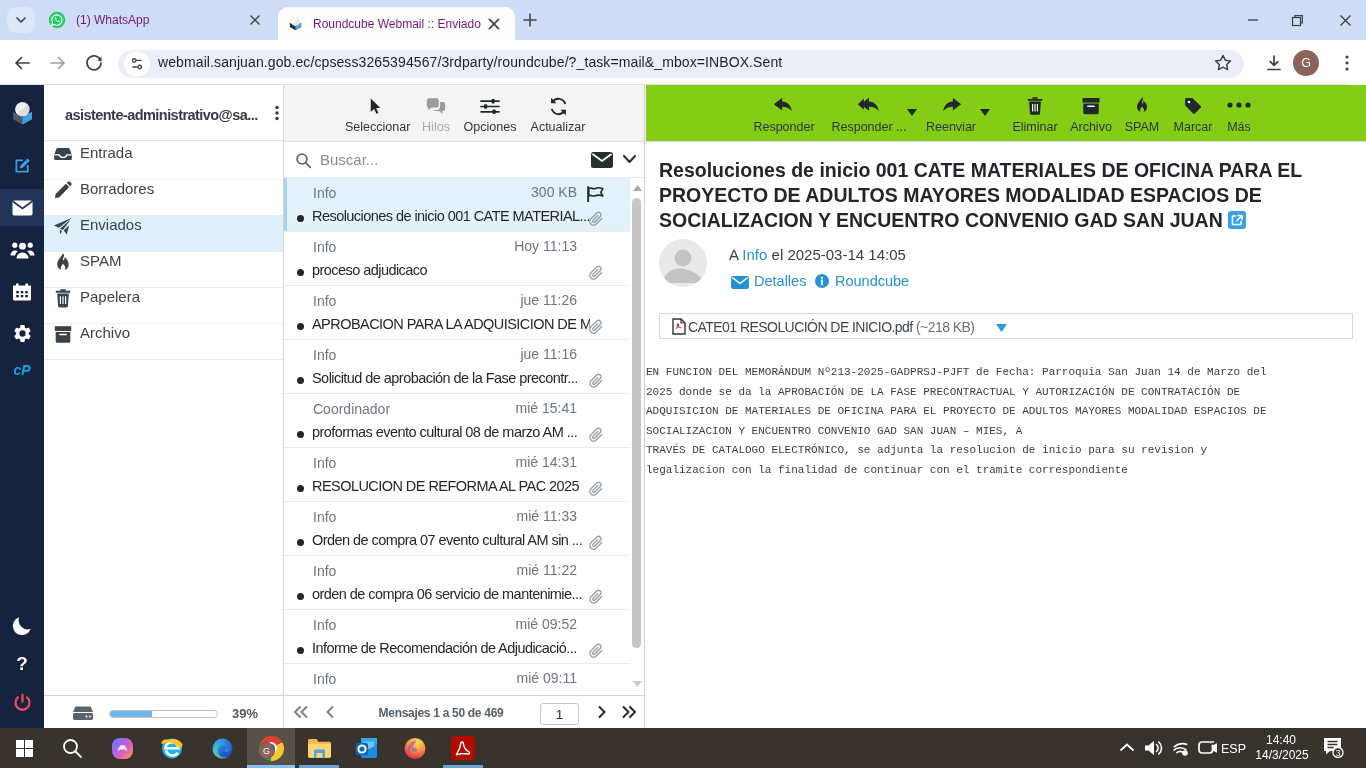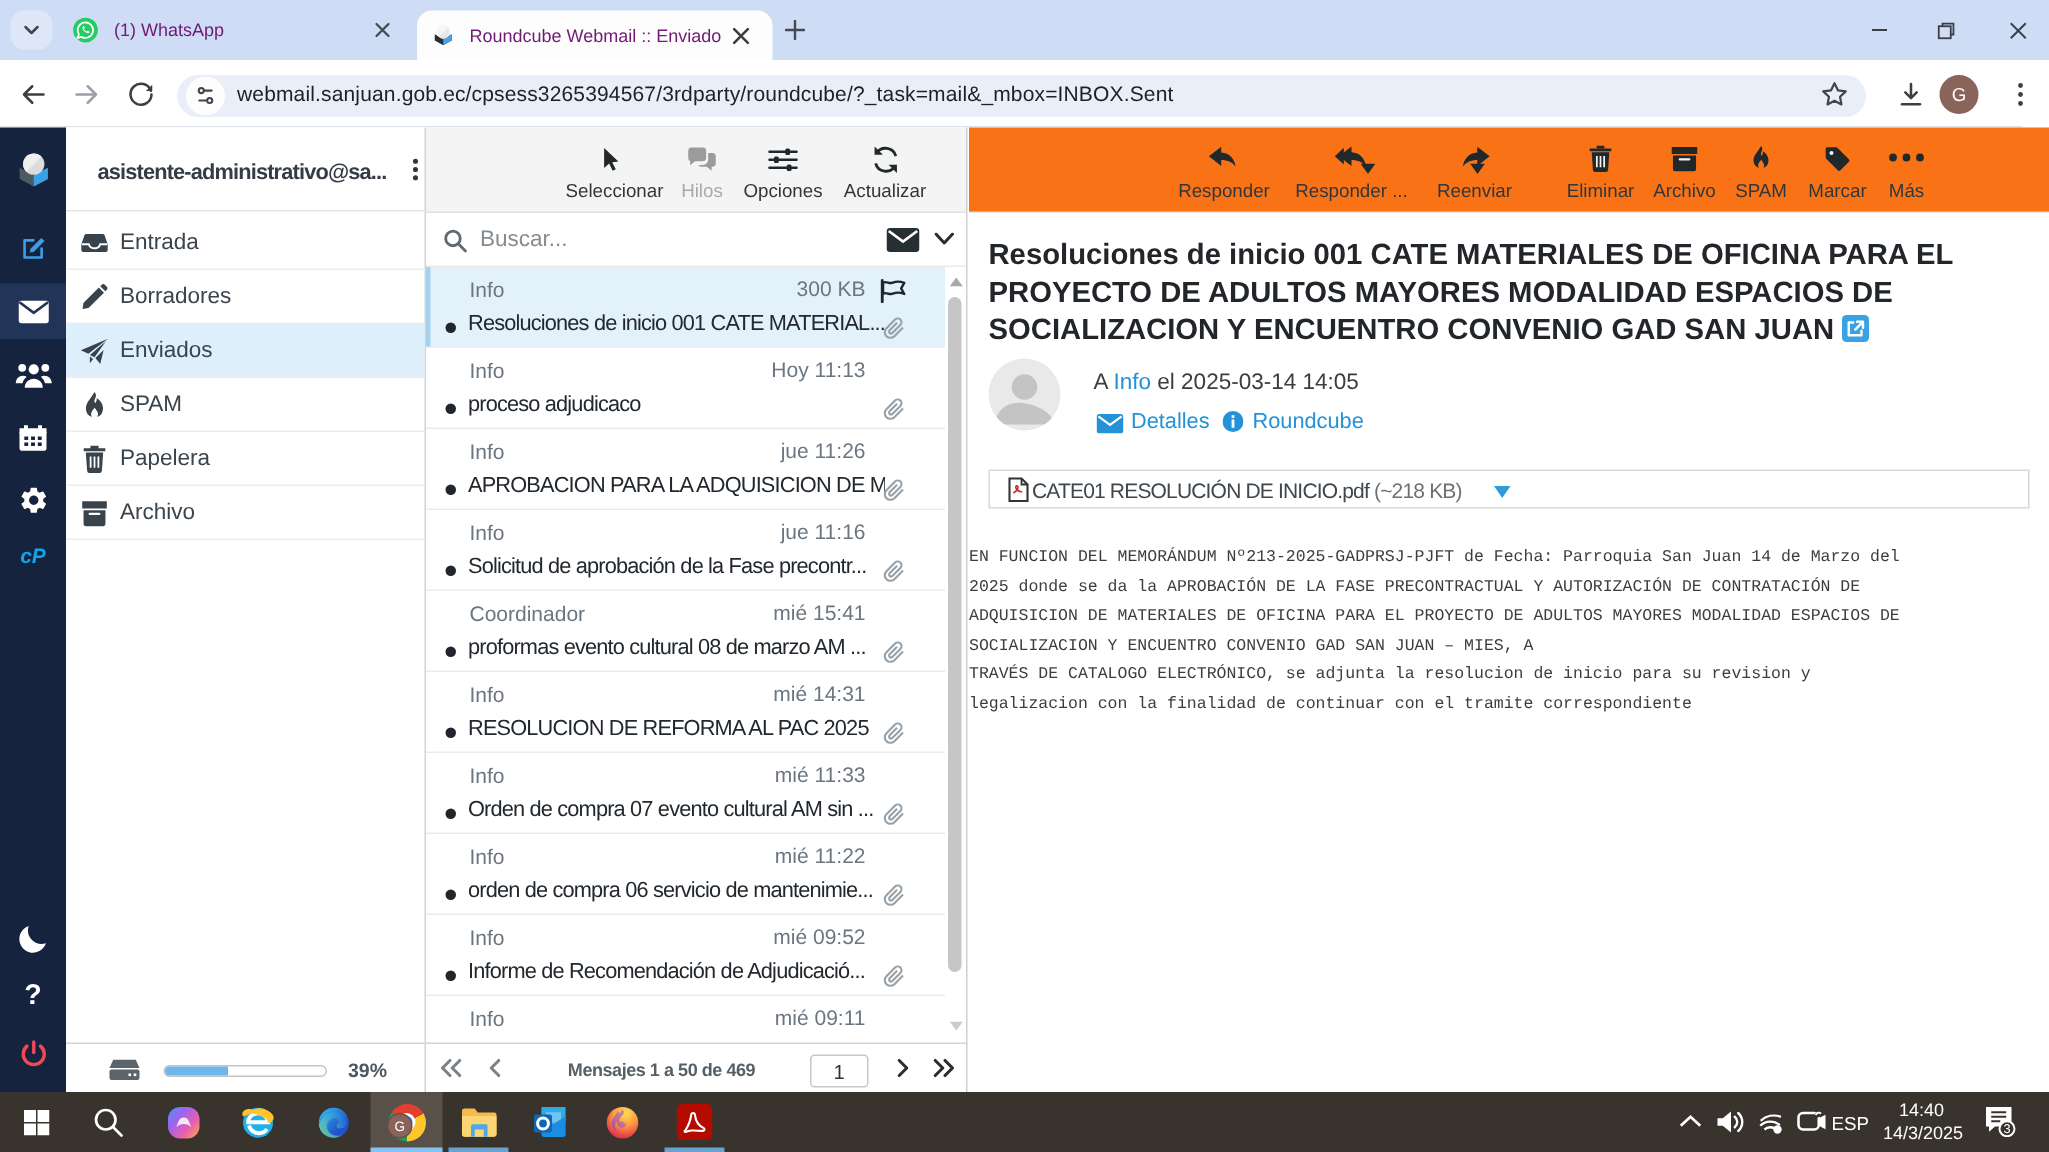--- a/index.html
+++ b/index.html
@@ -17,43 +17,43 @@
 .winctl { position:absolute; top:8px; width:24px; height:24px; display:flex; align-items:center; justify-content:center; }
 #urlpill { position:absolute; left:118px; top:10px; width:1126px; height:28px; border-radius:14px; background:#e9eef9; }
 #urltxt { position:absolute; left:158px; top:14px; font-size:14px; color:#1c2028; letter-spacing:0.1px; }
 
 #app { position:absolute; left:0; top:85px; width:1366px; height:643px; background:#fff; }
 #sidebar { position:absolute; left:0; top:0; width:44px; height:643px; background:#16233f; }
 .sbi { position:absolute; left:0; width:44px; display:flex; align-items:center; justify-content:center; }
 #folders { position:absolute; left:44px; top:0; width:240px; height:643px; background:#fff; border-right:1px solid #d4d4d4; }
 #fhead { position:absolute; left:0; top:0; width:239px; height:56px; border-bottom:1px solid #e4e4e4; }
 #fhead .acct { position:absolute; left:21px; top:22px; font-size:14.5px; letter-spacing:-0.55px; font-weight:bold; color:#353c46; }
-.frow { position:absolute; left:0; width:239px; height:36px; border-bottom:1px solid #ededed; display:flex; align-items:center; }
+.frow { position:absolute; left:0; width:239px; height:36px; border-bottom:1px solid #ededed; display:flex; align-items:flex-start; }
 .frow .fic { width:20px; height:20px; margin-left:9px; flex:none; }
 .frow .ftx { font-size:15px; color:#3a444c; margin-left:7px; }
 .fsel { background:#ddf0fc; }
 #quota { position:absolute; left:0; top:610px; width:239px; height:33px; border-top:1px solid #d4d4d4; }
 
 #mlist { position:absolute; left:284px; top:0; width:361px; height:643px; background:#fff; border-right:1px solid #cfcfcf; }
 #mtb { position:absolute; left:0; top:0; width:360px; height:57px; background:#f4f4f4; border-bottom:1px solid #e2e2e2; }
-.tbtn { position:absolute; top:0; height:57px; text-align:center;margin-left:32px; }
+.tbtn { position:absolute; top:0; height:57px; text-align:center; }
 .tbtn .lbl { font-size:12.5px; color:#30373c; position:absolute; bottom:8px; width:100%; }
 .tbtn.dis .lbl { color:#a9a9a9; }
 #msearch { position:absolute; left:0; top:57px; width:360px; height:36px; border-bottom:1px solid #eaeaea; }
 .mrow { position:absolute; left:0; width:346px; }
 .mrow .sline { position:absolute; left:29px; top:7px; right:55px; font-size:14px; color:#6b7680; }
 .mrow .dat { position:absolute; right:53px; top:6px; font-size:14px; color:#6b7680; }
 .mrow .subj { position:absolute; left:28px; top:30px; right:40px; font-size:14.5px; letter-spacing:-0.55px; color:#22282d; white-space:nowrap; overflow:hidden; }
 .mrow .blt { position:absolute; left:13px; top:37px; width:7px; height:7px; border-radius:50%; background:#20262b; }
 .mrow .clip { position:absolute; right:26px; top:32px; }
 .mrow .bord { position:absolute; left:0; bottom:0; width:346px; border-bottom:1px solid #ebebeb; }
 #mbottom { position:absolute; left:0; top:610px; width:360px; height:33px; border-top:1px solid #d4d4d4; background:#fff; }
 
 #mail { position:absolute; left:646px; top:0; width:720px; height:643px; background:#fff; }
-#rtb { position:absolute; left:0; top:0; width:720px; height:57px; background:#f97316; border-bottom:1px solid #e2e2e2; }
+#rtb { position:absolute; left:0; top:0; width:720px; height:57px; background:#84cc16; border-bottom:1px solid #e2e2e2; }
 #subject { position:absolute; left:13px; top:73px; width:662px; font-size:19.5px; font-weight:bold; color:#22262a; line-height:25px; }
 #avatar { position:absolute; left:13px; top:154px; width:48px; height:48px; border-radius:50%; background:#e9e9e9; overflow:hidden; }
 #fromline { position:absolute; left:83px; top:161px; font-size:15px; color:#3d3d3d; }
 #linkline { position:absolute; left:83px; top:188px; height:18px; font-size:15px; color:#2492d6; }
 #attbox { position:absolute; left:13px; top:228px; width:694px; height:26px; border:1px solid #d8d8d8; }
 #mbody { position:absolute; left:0; top:278px; font-family:"Liberation Mono",monospace; font-size:11px; line-height:19.5px; color:#3d3d3d; white-space:pre; }
 .blue { color:#2492d6; }
 
 #taskbar { position:absolute; left:0; top:728px; width:1366px; height:40px; background:#38332d; }
 .tki { position:absolute; top:0; width:48px; height:40px; display:flex; align-items:center; justify-content:center; }

